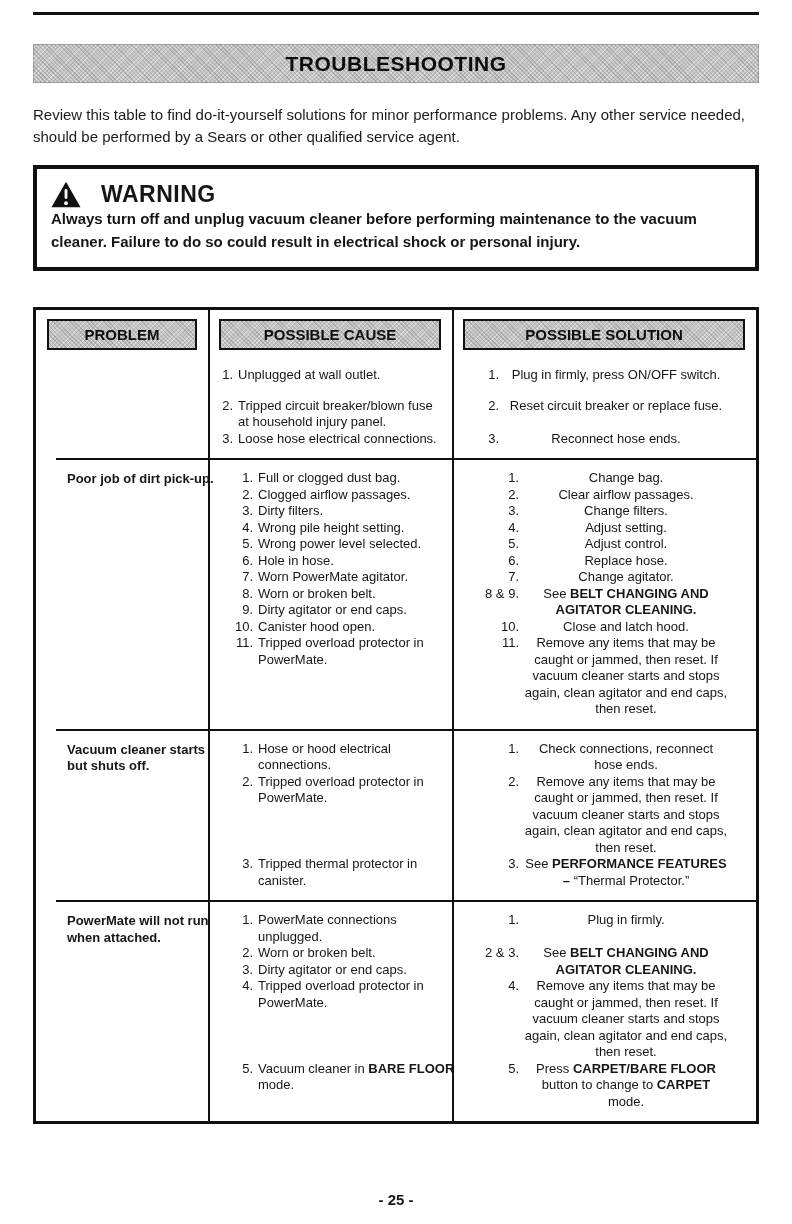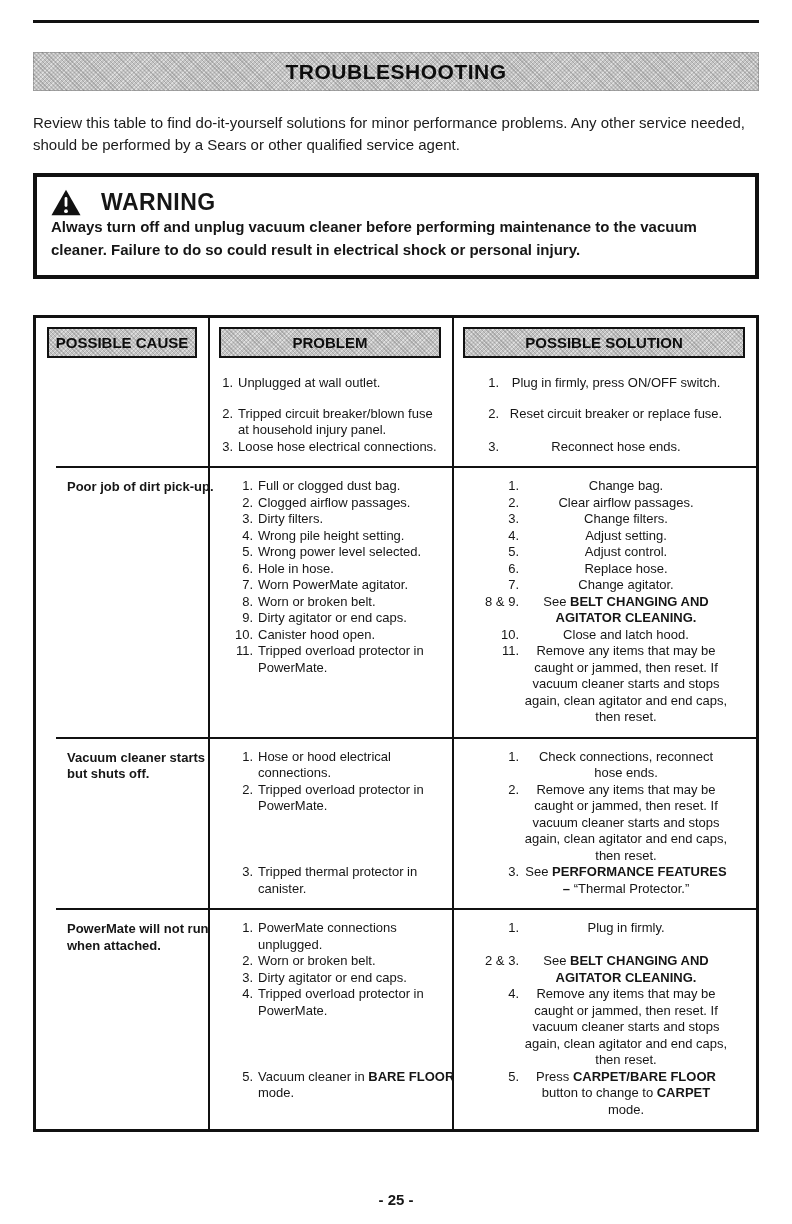--- a/index.html
+++ b/index.html
@@ -2,21 +2,21 @@
 <html style="--gray: #c3c3c3;"><head>
 <meta charset="utf-8">
 <style>
   html,body{margin:0;padding:0;}
   body{
     width:792px;height:1224px;position:relative;overflow:hidden;
     background:#ffffff;color:#161616;
     font-family:"Liberation Sans", sans-serif;
     -webkit-font-smoothing:antialiased;
   }
-  .page{padding:12px 33px;}
+  .page{padding:4px 33px;}
   .toprule{height:3px;background:#111;margin-top:8px;}
   .halftone{
     background-color:var(--gray,#c3c3c3);
     background-image:
       repeating-linear-gradient(45deg, rgba(90,90,90,.28) 0 1px, transparent 1px 3px),
       repeating-linear-gradient(-45deg, rgba(255,255,255,.45) 0 1px, transparent 1px 3px);
   }
   .banner{
     margin-top:29px;height:39px;
     display:flex;align-items:center;justify-content:center;
@@ -79,24 +79,24 @@
     </div>
     <div class="warnbody">Always turn off and unplug vacuum cleaner before performing maintenance to the vacuum cleaner.  Failure to do so could result in electrical shock or personal injury.</div>
   </div>
 
   <div class="tablewrap">
     <div class="vline v1"></div>
     <div class="vline v2"></div>
 
     <div class="thead">
       <div>
+          <div class="hbox halftone">PROBLEM</div>
+        </div>
+      <div>
           <div class="hbox halftone">POSSIBLE CAUSE</div>
-        </div>
-      <div>
-          <div class="hbox halftone">PROBLEM</div>
         </div>
       <div>
           <div class="hbox halftone">POSSIBLE SOLUTION</div>
         </div>
     </div>
 
     <div id="rows">
         <div class="trow">
           <div class="cell item cause" style="grid-row: 1 / span 1;">
             <span class="num">1.</span>

